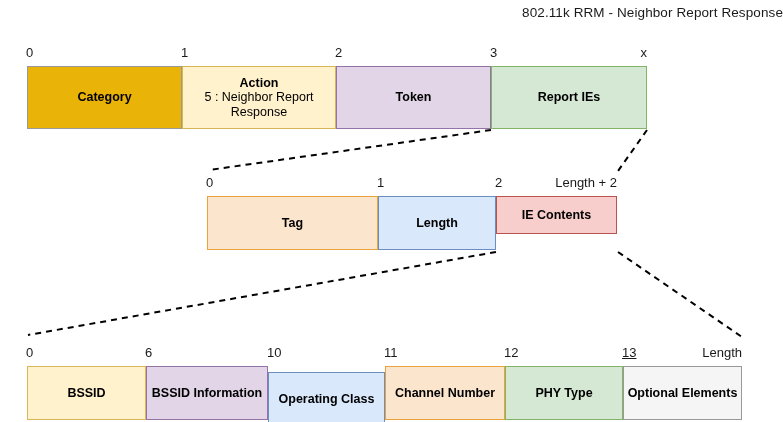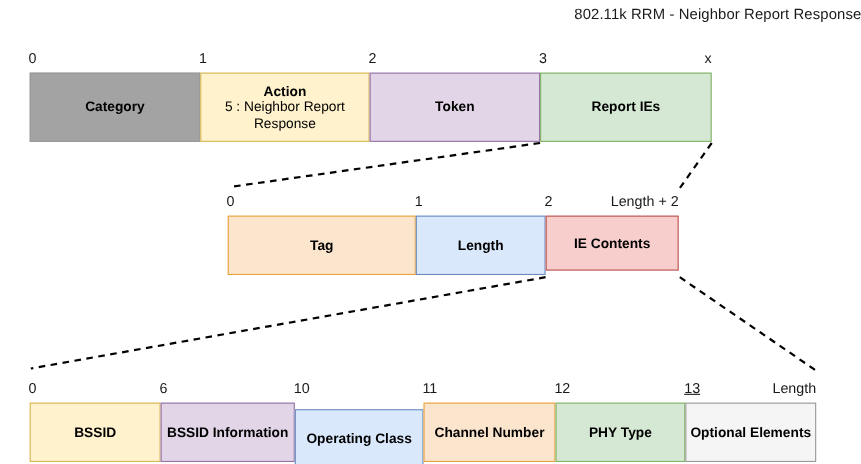--- a/index.html
+++ b/index.html
@@ -84,21 +84,21 @@
       <line x1="618" y1="252" x2="742" y2="337" stroke="#000000" stroke-width="2" stroke-dasharray="6 5"></line>
     </svg>
 
   <div id="rows-host">
       <div class="row" style="left: 0px; top: 0px;">
         <div class="tick left" style="top: 45px; left: 26px; width: 160px;">0</div>
         <div class="tick left" style="top: 45px; left: 181px; width: 160px;">1</div>
         <div class="tick left" style="top: 45px; left: 335px; width: 160px;">2</div>
         <div class="tick left" style="top: 45px; left: 490px; width: 160px;">3</div>
         <div class="tick right" style="top: 45px; left: 487px; width: 160px;">x</div>
-        <div class="field" style="left: 27px; top: 66px; width: 155px; height: 63px; background: #a3a3a3; border-color: rgb(153, 153, 153);">
+        <div class="field" style="left: 27px; top: 66px; width: 155px; height: 63px; background: #eab308; border-color: rgb(153, 153, 153);">
           <div class="f-name">Category</div>
         </div>
         <div class="field" style="left: 182px; top: 66px; width: 154px; height: 63px; background: rgb(255, 242, 204); border-color: rgb(214, 182, 86);">
           <div class="f-name">Action</div>
           <div class="f-sub">5 : Neighbor Report Response</div>
         </div>
         <div class="field" style="left: 336px; top: 66px; width: 155px; height: 63px; background: rgb(225, 213, 231); border-color: rgb(150, 115, 166);">
           <div class="f-name">Token</div>
         </div>
         <div class="field" style="left: 491px; top: 66px; width: 156px; height: 63px; background: rgb(213, 232, 212); border-color: rgb(130, 179, 102);">
@@ -109,21 +109,21 @@
         <div class="tick left" style="top: 175px; left: 206px; width: 160px;">0</div>
         <div class="tick left" style="top: 175px; left: 377px; width: 160px;">1</div>
         <div class="tick left" style="top: 175px; left: 495px; width: 160px;">2</div>
         <div class="tick right" style="top: 175px; left: 457px; width: 160px;">Length + 2</div>
         <div class="field" style="left: 207px; top: 196px; width: 171px; height: 54px; background: rgb(252, 229, 205); border-color: rgb(232, 163, 61);">
           <div class="f-name">Tag</div>
         </div>
         <div class="field" style="left: 378px; top: 196px; width: 118px; height: 54px; background: rgb(218, 232, 252); border-color: rgb(108, 142, 191);">
           <div class="f-name">Length</div>
         </div>
-        <div class="field" style="left: 496px; top: 196px; width: 121px; height: 50px; background: rgb(248, 206, 204); border-color: rgb(184, 84, 80);">
+        <div class="field" style="left: 496px; top: 196px; width: 121px; height: 38px; background: rgb(248, 206, 204); border-color: rgb(184, 84, 80);">
           <div class="f-name">IE Contents</div>
         </div>
       </div>
       <div class="row" style="left: 0px; top: 0px;">
         <div class="tick left" style="top: 345px; left: 26px; width: 160px;">0</div>
         <div class="tick left" style="top: 345px; left: 145px; width: 160px;">6</div>
         <div class="tick left" style="top: 345px; left: 267px; width: 160px;">10</div>
         <div class="tick left" style="top: 345px; left: 384px; width: 160px;">11</div>
         <div class="tick left" style="top: 345px; left: 504px; width: 160px;">12</div>
         <div class="tick left" style="top: 345px; left: 622px; width: 160px; text-decoration: underline;">13</div>

